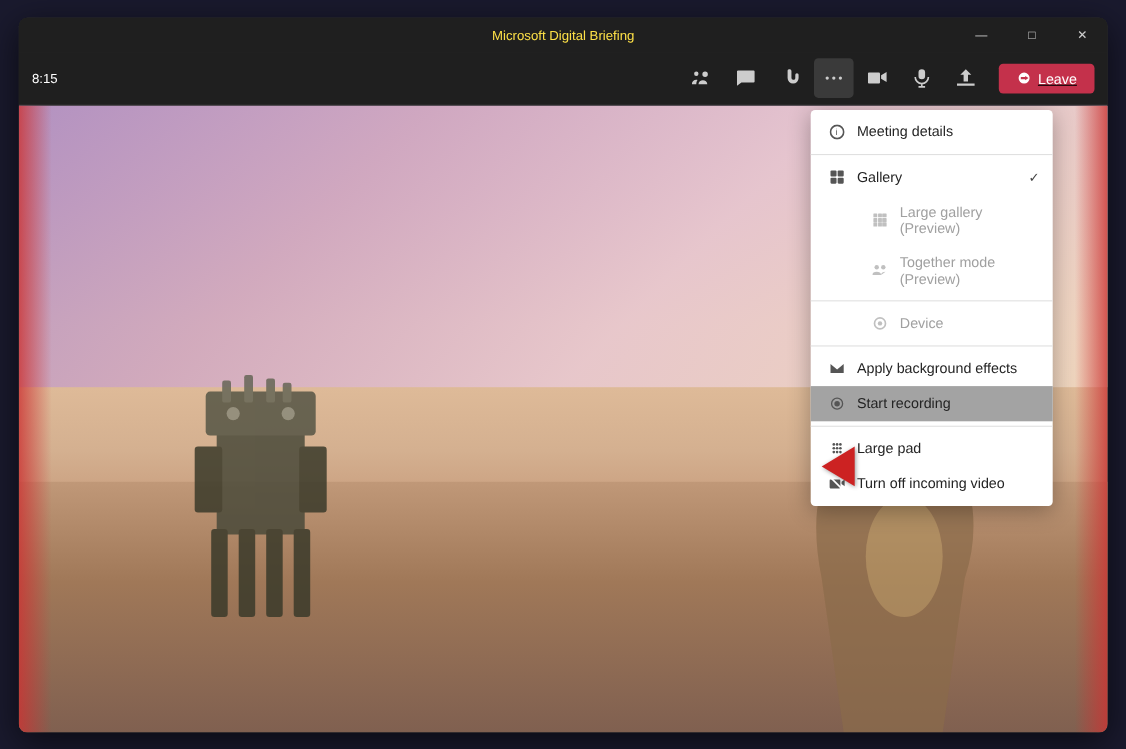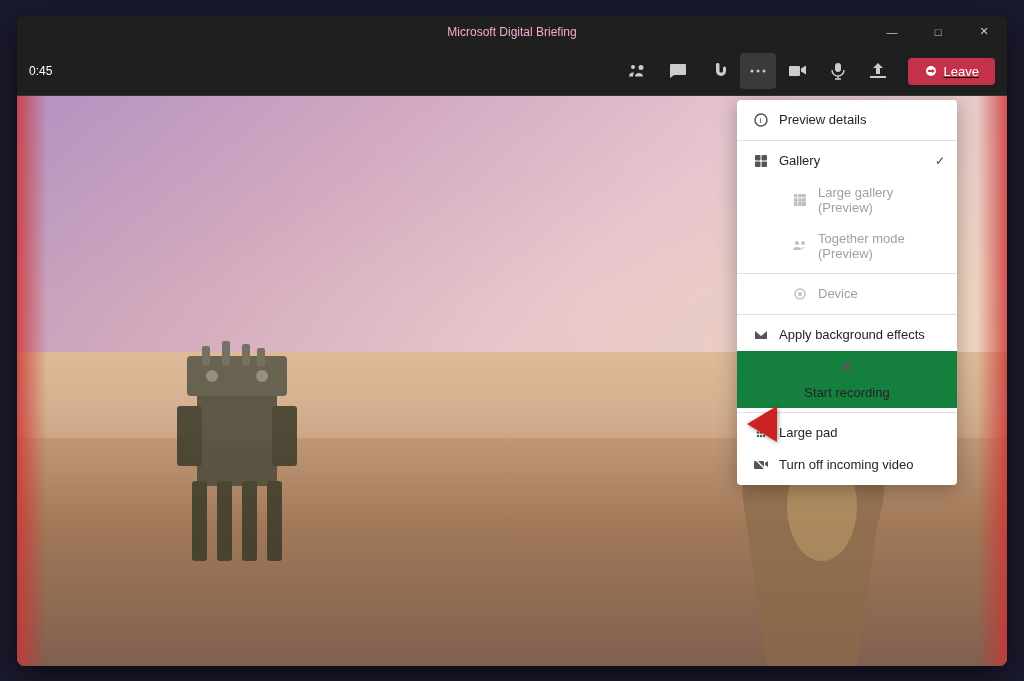--- a/index.html
+++ b/index.html
@@ -30,21 +30,21 @@
     .title-bar {
       height: 32px;
       background: #1f1f1f;
       display: flex;
       align-items: center;
       justify-content: center;
       position: relative;
       flex-shrink: 0;
     }
     .title-bar-title {
-      color: #f9a8d4;
+      color: #fde047;
       font-size: 12px;
     }
     .title-bar-controls {
       position: absolute;
       right: 0;
       top: 0;
       height: 32px;
       display: flex;
       align-items: center;
     }
@@ -177,22 +177,21 @@
       font-size: 13px;
       color: #242424;
       position: relative;
     }
     .menu-item.disabled {
       color: #a0a0a0;
       cursor: default;
       margin-left: 39px;
     }
     .menu-item.highlighted {
-      background: #15803d;
-      flex-direction: column;
+      background: #a3a3a3;
     }
 
     .menu-icon {
       width: 16px;
       height: 16px;
       flex-shrink: 0;
       display: flex;
       align-items: center;
       justify-content: center;
       color: #555;
@@ -241,21 +240,21 @@
       <div class="title-btn">
         <span>□</span>
       </div>
       <div class="title-btn close">
         <span>✕</span>
       </div>
     </div>
   </div>
 
   <div class="call-bar">
-    <span class="call-timer">0:45</span>
+    <span class="call-timer">8:15</span>
     <div class="call-controls">
 
       <button class="ctrl-btn" title="People">
         <svg width="18" height="18" viewBox="0 0 18 18" fill="currentColor">
           <path d="M12 8a2.5 2.5 0 100-5 2.5 2.5 0 000 5zm-8-1a2 2 0 100-4 2 2 0 000 4zM0 14.5c0-2.5 1.8-4 4-4 .4 0 .8.05 1.15.14C4.44 11.6 4 12.9 4 14.5H0zm6 0c0-2.2 2-3.5 4-3.5s4 1.3 4 3.5H6z"></path>
         </svg>
       </button>
 
       <button class="ctrl-btn" title="Chat">
         <svg width="18" height="18" viewBox="0 0 18 18" fill="currentColor">
@@ -346,21 +345,21 @@
 
 
 
       <div class="menu-item">
         <span class="menu-icon">
           <svg width="14" height="14" viewBox="0 0 14 14" fill="currentColor">
               <circle cx="7" cy="7" r="6" fill="none" stroke="currentColor" stroke-width="1.5"></circle>
               <text x="6.5" y="10" font-size="8" text-anchor="middle" fill="currentColor">i</text>
             </svg>
         </span>
-        <span>Preview details</span>
+        <span>Meeting details</span>
       </div>
 
       <div class="menu-divider"></div>
 
       <div class="menu-item">
         <span class="menu-icon">
           <svg width="14" height="14" viewBox="0 0 14 14" fill="currentColor">
               <rect x="1" y="1" width="5.5" height="5.5" rx="1"></rect>
               <rect x="7.5" y="1" width="5.5" height="5.5" rx="1"></rect>
               <rect x="1" y="7.5" width="5.5" height="5.5" rx="1"></rect>

